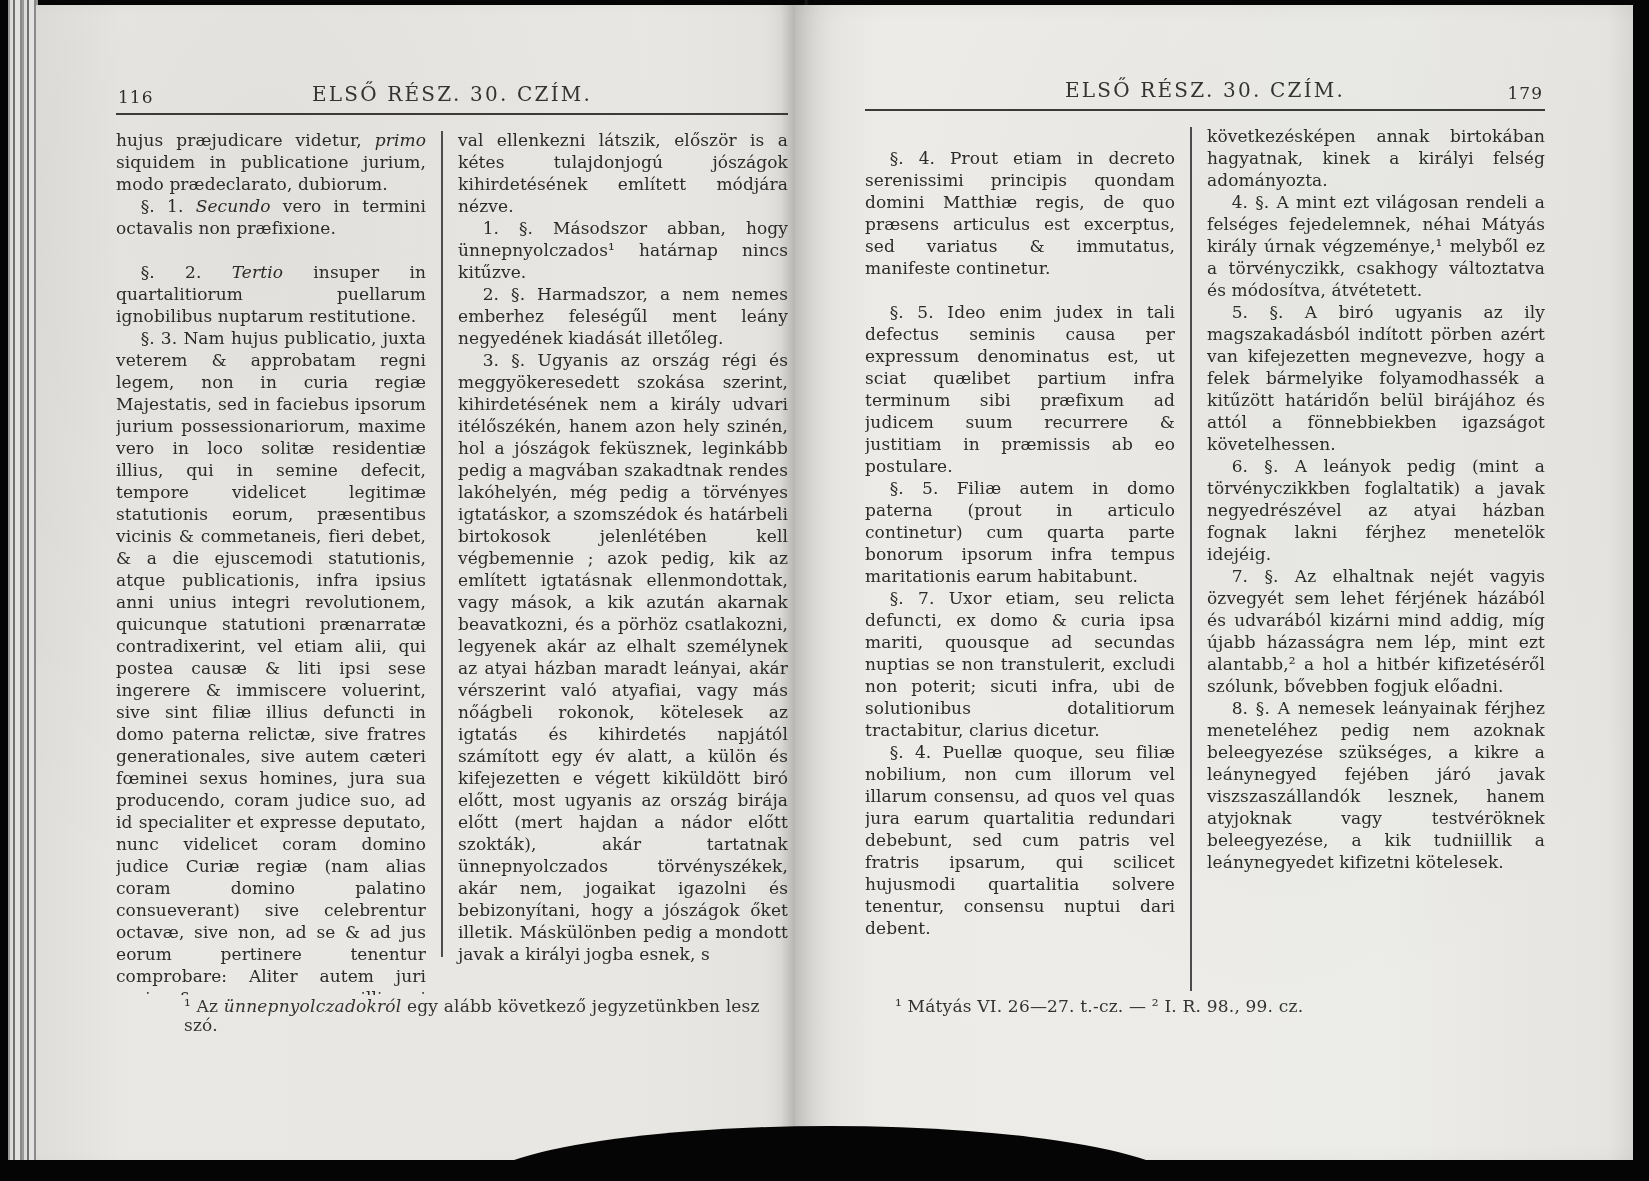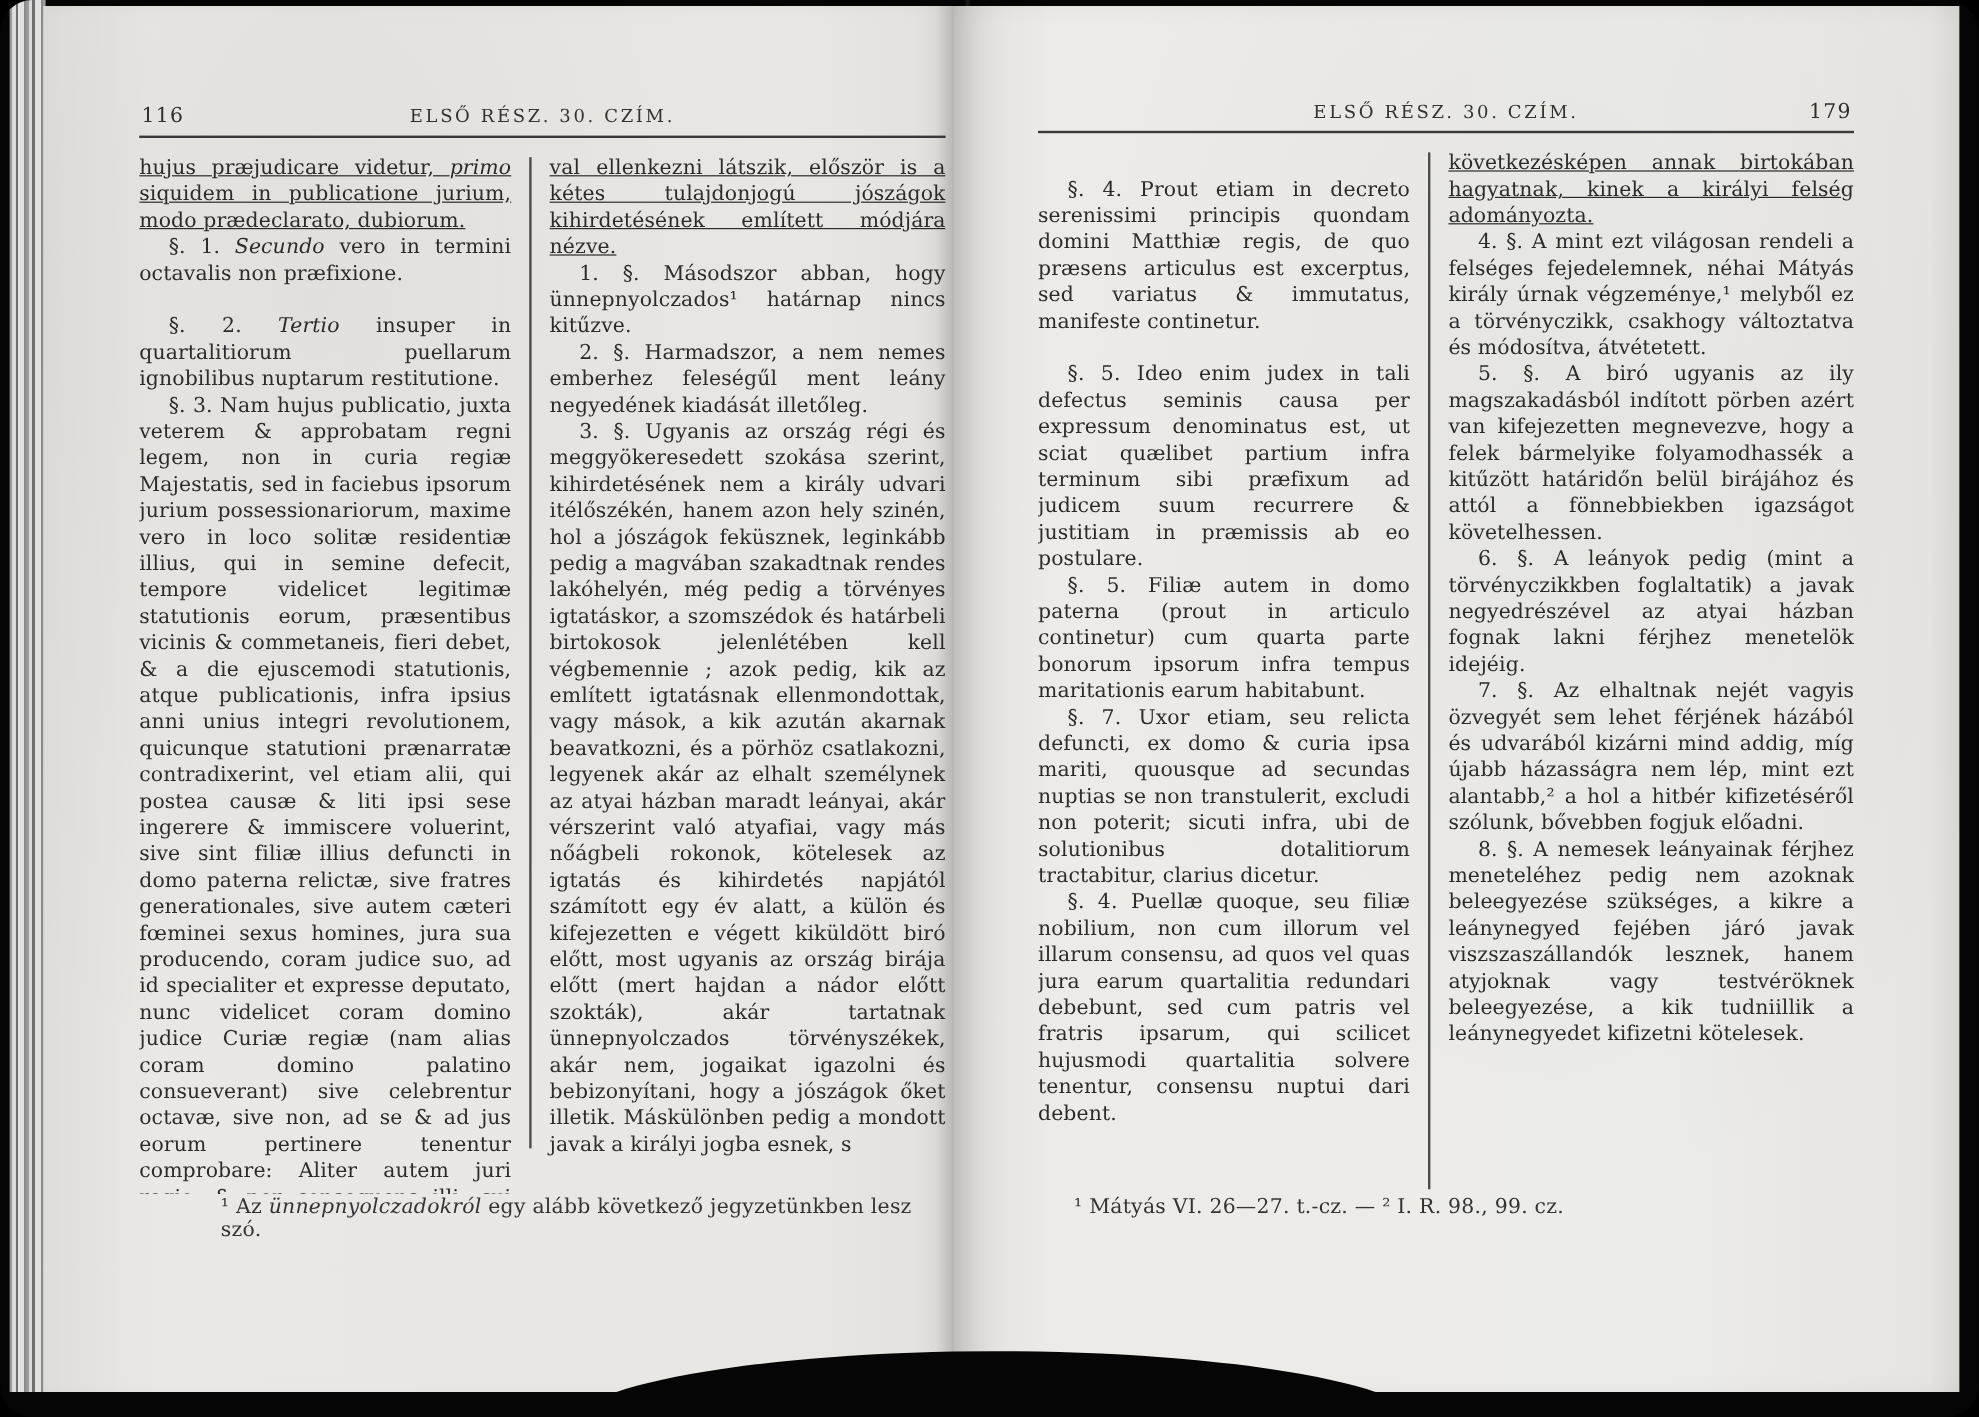--- a/index.html
+++ b/index.html
@@ -2,21 +2,20 @@
 <html><head>
 <meta charset="utf-8">
 <style>
   html,body{margin:0;padding:0;background:#000;}
   .photo{
     position:relative;
     width:1649px;height:1181px;
     background:#050505;
     overflow:hidden;
     font-family:"DejaVu Serif","Liberation Serif",serif;
-    border-radius:27px;
   }
   
   .edge-stripes{
     position:absolute;left:8px;top:0;width:30px;height:1162px;
     background:repeating-linear-gradient(90deg,
       #9a9a9a 0 2px,#dcdcda 2px 5px,#6f6f6f 5px 7px,#e2e2e0 7px 12px,#8a8a8a 12px 14px);
   }
   .page{
     position:absolute;top:5px;height:1157px;
     color:#2b2b2b;
@@ -50,41 +49,41 @@
     border-bottom:2px solid #3a3a3a;
   }
   .pgnum{
     position:absolute;bottom:6px;
     font-size:17px;letter-spacing:1px;color:#2e2e2e;
   }
   .pgnum.at-left{left:2px;}
   .pgnum.at-right{right:2px;}
   .running{
     position:absolute;bottom:7px;left:0;right:0;text-align:center;
-    font-size:15px;letter-spacing:2.2px;color:#333;
+    font-size:20px;letter-spacing:2.2px;color:#333;
   }
   .cols{
     display:flex;margin-top:14px;height:866px;overflow:hidden;
   }
   .col{text-align:justify;}
   .col.first{width:310px;}
   .col.second{flex:1;}
   .col-divider{
     width:2px;background:#4c4c4c;margin:2px 15px 0 15px;
   }
   .page-left .col-divider{height:826px;}
   .page-right .col-divider{height:868px;}
   .para{
     margin:0;
     font-size:17px;line-height:22px;
     text-indent:1.45em;
     letter-spacing:0.1px;
     hyphens:auto;-webkit-hyphens:auto;
   }
-  .para.cont{text-indent:0;text-decoration:underline;}
+  .para.cont{text-indent:0;}
   .para.gap{margin-top:22px;}
   .footnote{
     position:absolute;
     font-size:17px;line-height:19px;color:#333;
     letter-spacing:0.2px;
   }
   .page-left .footnote{top:992px;left:148px;right:30px;}
   .page-right .footnote{top:992px;left:100px;right:120px;}
   
   .bottom-band{

